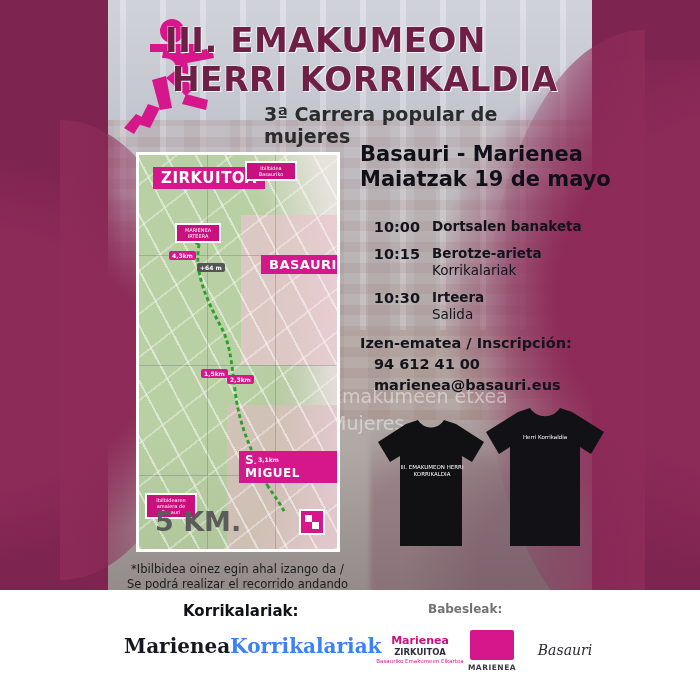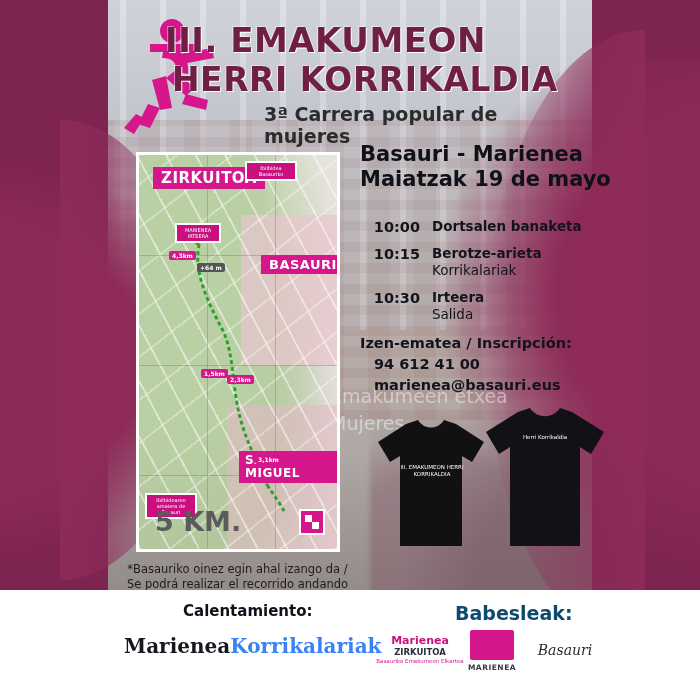--- a/index.html
+++ b/index.html
@@ -217,22 +217,22 @@
     position: absolute; left: 0; bottom: 0; width: 700px; height: 110px;
     background: #ffffff;
   }
   .bottom-inner { position: relative; width: 100%; height: 100%; }
   .anto-title {
     position: absolute; left: 183px; top: 12px;
     font-size: 15px; font-weight: bold; color: #101018;
     font-family: "DejaVu Sans", sans-serif;
   }
   .babes-title {
-    position: absolute; left: 455px; top: 12px;
-    font-size: 19px; font-weight: bold; color: #0c4a6e;
+    position: absolute; left: 428px; top: 12px;
+    font-size: 12px; font-weight: bold; color: #737373;
     font-family: "DejaVu Sans", sans-serif;
   }
   .marienea-logo {
     position: absolute; left: 124px; top: 44px;
     font-size: 20px; font-weight: bold; color: #17171f;
     font-family: "DejaVu Serif", serif;
   }
   .marienea-logo .pink { color: #3b82f6; }
   .logo-box {
     position: absolute; text-align: center;
@@ -338,21 +338,21 @@
     <div class="map-5km">5 KM.</div>
     <div class="map-finish">
       <svg width="14" height="14" viewBox="0 0 14 14" aria-hidden="true">
         <rect x="0" y="0" width="7" height="7" fill="#fff"></rect>
         <rect x="7" y="7" width="7" height="7" fill="#fff"></rect>
       </svg>
     </div>
   </div>
 
   <div class="footnote">
-    <div>*Basauriko oinez egin ahal izango da /</div>
+    <div>*Ibilbidea oinez egin ahal izango da /</div>
     <div>Se podrá realizar el recorrido andando</div>
   </div>
 
   <div class="info">
     <div class="place">
       <div>Basauri - Marienea</div>
       <div>Maiatzak 19 de mayo</div>
     </div>
 
     <div class="sched">
@@ -398,21 +398,21 @@
       <svg width="130" height="145" viewBox="0 0 130 145" aria-hidden="true">
         <path d="M38 6 L50 2 C57 13, 73 13, 80 2 L92 6 L124 26 L111 48 L100 41 L100 140 L30 140 L30 41 L19 48 L6 26 Z" fill="#121216"></path>
       </svg>
       <div class="shirt-print" style="left:38px; top:28px; width:54px;">Herri Korrikaldia</div>
     </div>
   </div>
 
 
   <div class="bottom">
     <div class="bottom-inner">
-      <div class="anto-title">Calentamiento:</div>
+      <div class="anto-title">Korrikalariak:</div>
       <div class="babes-title">Babesleak:</div>
 
       <div class="marienea-logo">
         <span>Marienea</span><span class="pink">Korrikalariak</span>
       </div>
 
       <div class="logo-box logo-elkartea">
         <div class="l1">Marienea</div>
         <div class="l2">ZIRKUITOA</div>
         <div class="l3">Basauriko Emakumeen Elkartea</div>

